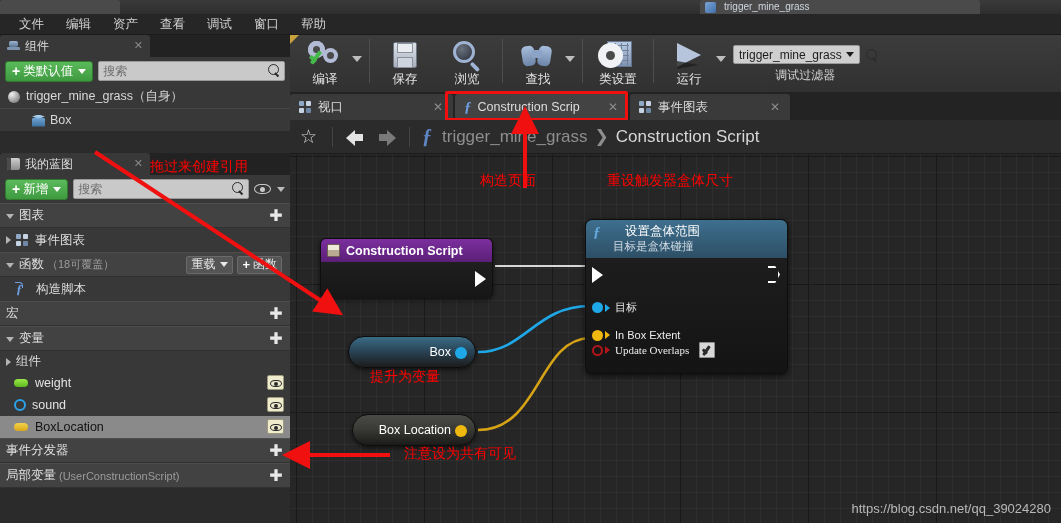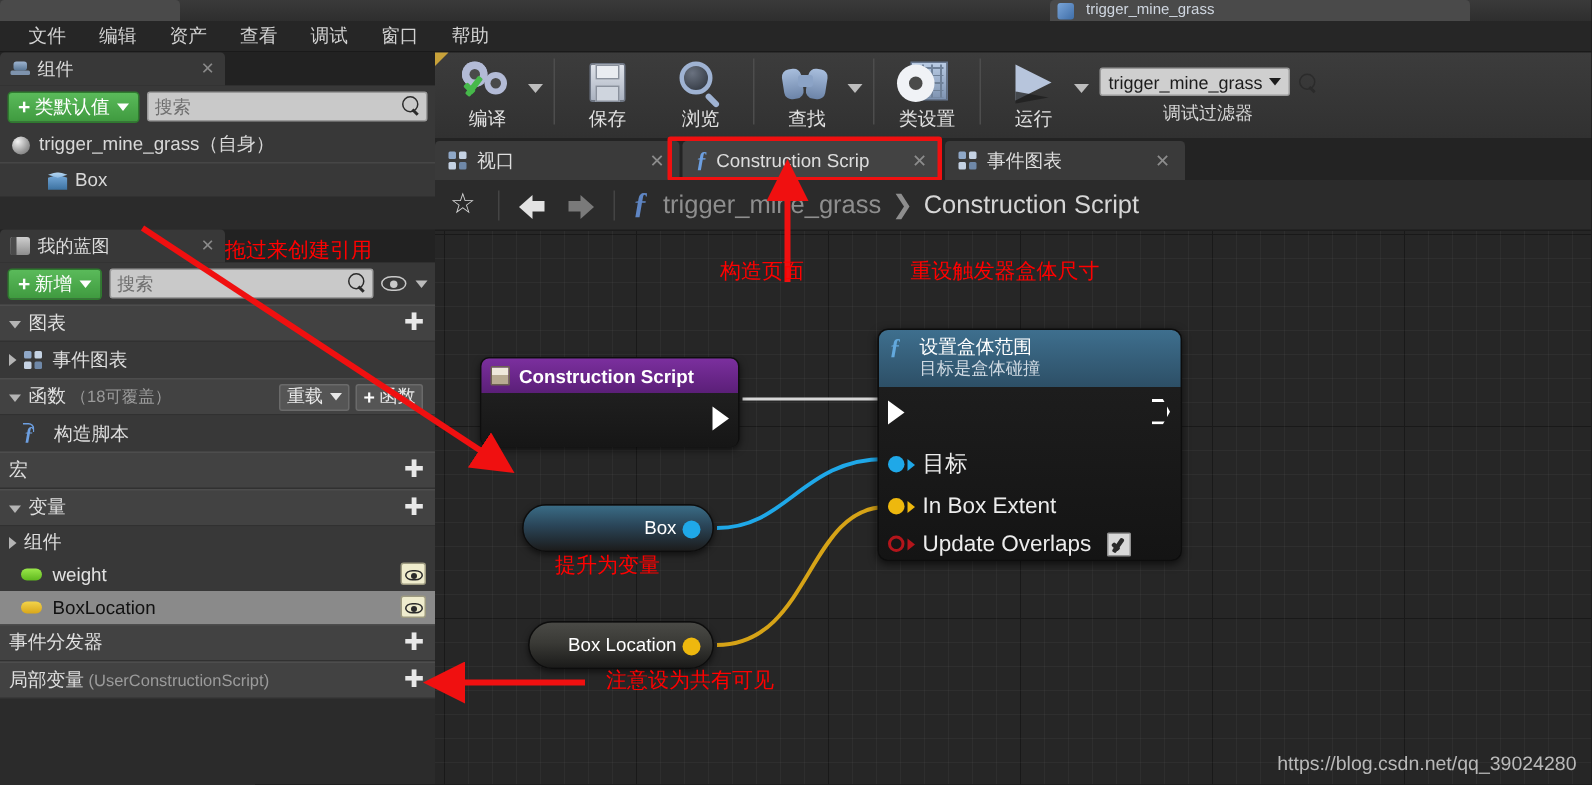--- a/index.html
+++ b/index.html
@@ -542,21 +542,21 @@
     height:38px; border-radius:6px 6px 0 0;
     background:linear-gradient(180deg,#3e6f8e,#2d4f66);
     padding:3px 0 0 7px; position:relative;
   }
   .node-setbox .hdr .hf{
     position:absolute; left:7px; top:4px;
     font-family:"Liberation Serif",serif;font-style:italic;font-weight:bold;
     color:#63a9dd; font-size:15px;
   }
   .node-setbox .hdr .t1{
-    margin-left:20px; color:#fff; font-size:12.5px; line-height:16px;
+    margin-left:32px; color:#fff; font-size:12.5px; line-height:16px;
   }
   .node-setbox .hdr .t2{
     margin-left:20px; color:#cfd9e2; font-size:11.5px; line-height:15px;
   }
   .node-setbox .body{
     position:relative; height:115px;
     background:linear-gradient(180deg,#1d1d1d,#141414);
     border-radius:0 0 6px 6px;
   }
   .sb-exec-in{
@@ -578,21 +578,21 @@
   .dot.ring-red{
     background:transparent; border:2.2px solid #b3151b; width:11px;height:11px;
   }
   .pin-tri{
     width:0;height:0;border-top:4px solid transparent;
     border-bottom:4px solid transparent; margin-left:-3px; flex:0 0 auto;
   }
   .pin-tri.blue{ border-left:5px solid #1fa8e8; }
   .pin-tri.yellow{ border-left:5px solid #eeb80e; }
   .pin-tri.red{ border-left:5px solid #b3151b; }
-  .sb-pin .lbl{ color:#ececec; font-size:15px; }
+  .sb-pin .lbl{ color:#ececec; font-size:11px; }
   .chkbox{
     width:16px;height:16px; background:#d8d8d8; border:1px solid #8f8f8f;
     border-radius:1px; position:relative; margin-left:5px;
   }
   .chkbox::before{
     content:"";position:absolute;left:2px;top:7px;width:6px;height:2.6px;
     background:#2a2a2a;transform:rotate(45deg);border-radius:1px;
   }
   .chkbox::after{
     content:"";position:absolute;left:5px;top:2px;width:2.6px;height:11px;
@@ -771,20 +771,28 @@
     </div>
 
     <div class="var-row">
       <span class="pin-green"></span>
       <span>weight</span>
       <span class="eye-badge">
           <i class="eb-e"></i>
           <i class="eb-p"></i>
         </span>
     </div>
+    <div class="var-row">
+      <span class="pin-blue-ring"></span>
+      <span>sound</span>
+      <span class="eye-badge">
+          <i class="eb-e"></i>
+          <i class="eb-p"></i>
+        </span>
+    </div>
     <div class="var-row selected">
       <span class="pin-yellow"></span>
       <span>BoxLocation</span>
       <span class="eye-badge">
           <i class="eb-e"></i>
           <i class="eb-p"></i>
         </span>
     </div>
 
     <div class="section-row">
@@ -960,21 +968,21 @@
           <span class="pin-tri blue"></span>
           <span class="lbl">目标</span>
         </div>
 
         <div class="sb-pin" style="top:71px;justify-content:center;">
           <span class="dot yellow"></span>
           <span class="pin-tri yellow"></span>
           <span class="lbl">In Box Extent</span>
         </div>
 
-        <div class="sb-pin" style="top:96px;">
+        <div class="sb-pin" style="top:84px;font-family:Liberation Serif, serif;">
           <span class="dot ring-red"></span>
           <span class="pin-tri red"></span>
           <span class="lbl">Update Overlaps</span>
           <span class="chkbox"></span>
         </div>
       </div>
     </div>
 
     <div class="node node-var node-box">
       <span>Box</span>

